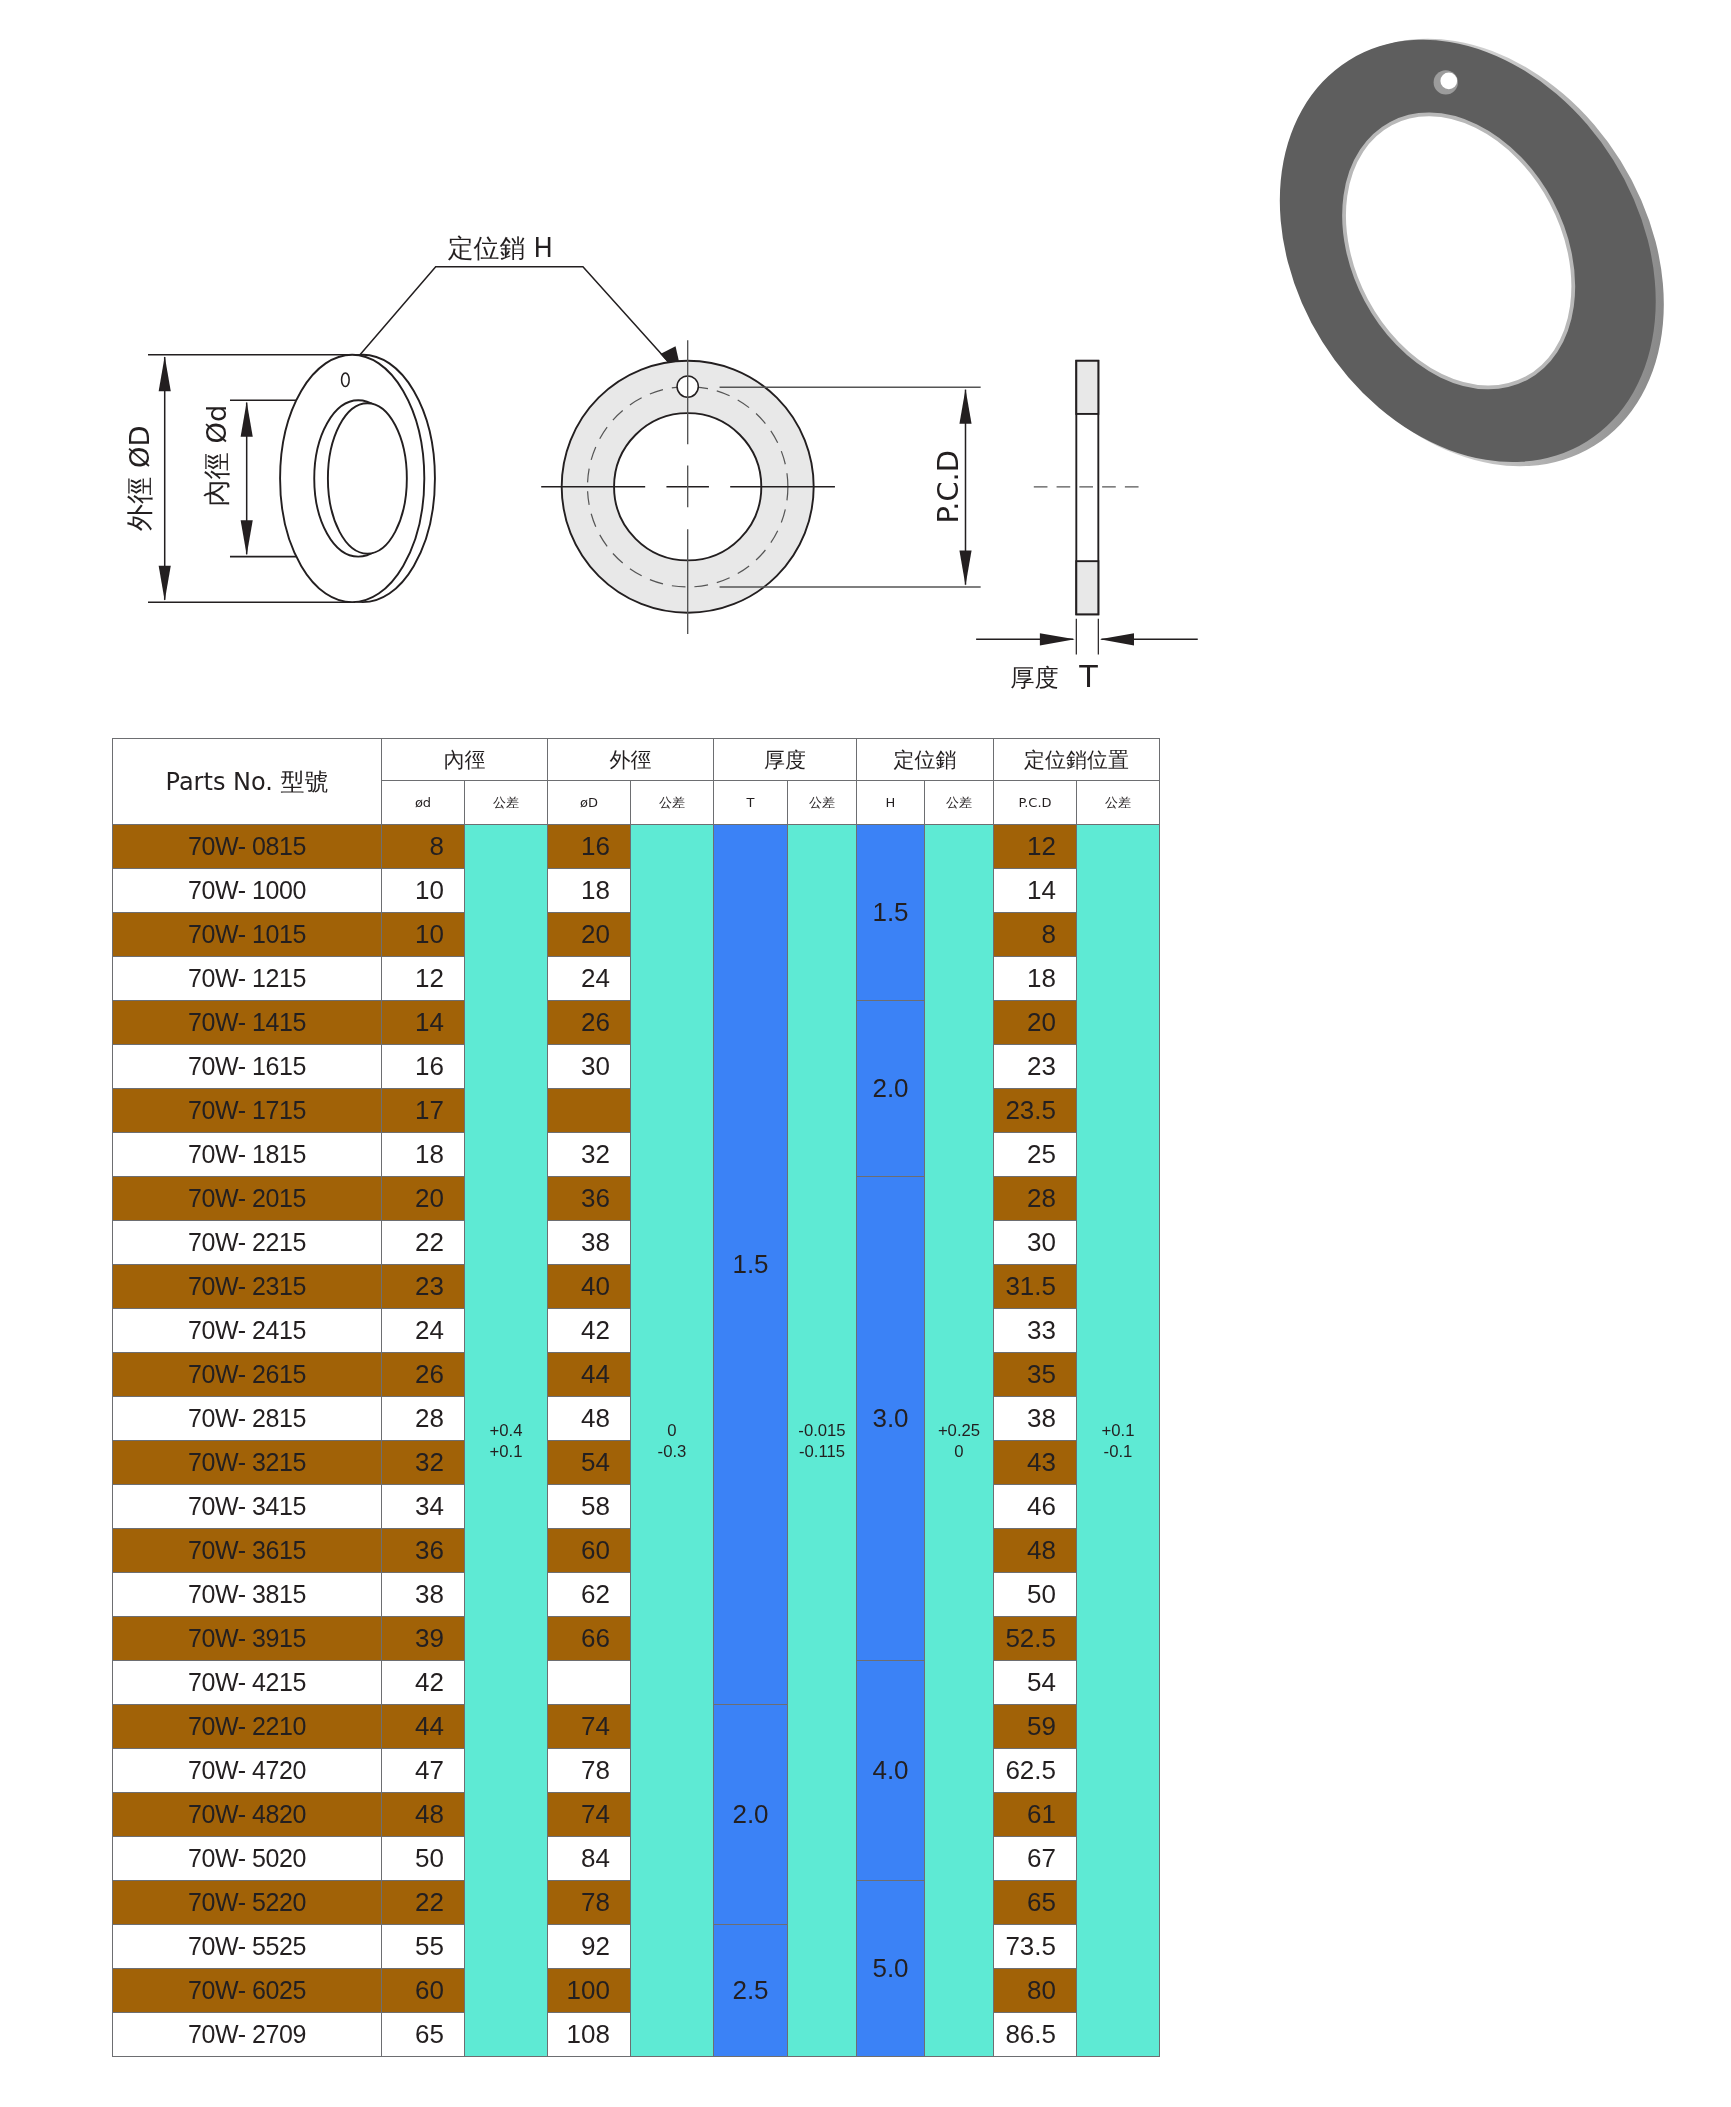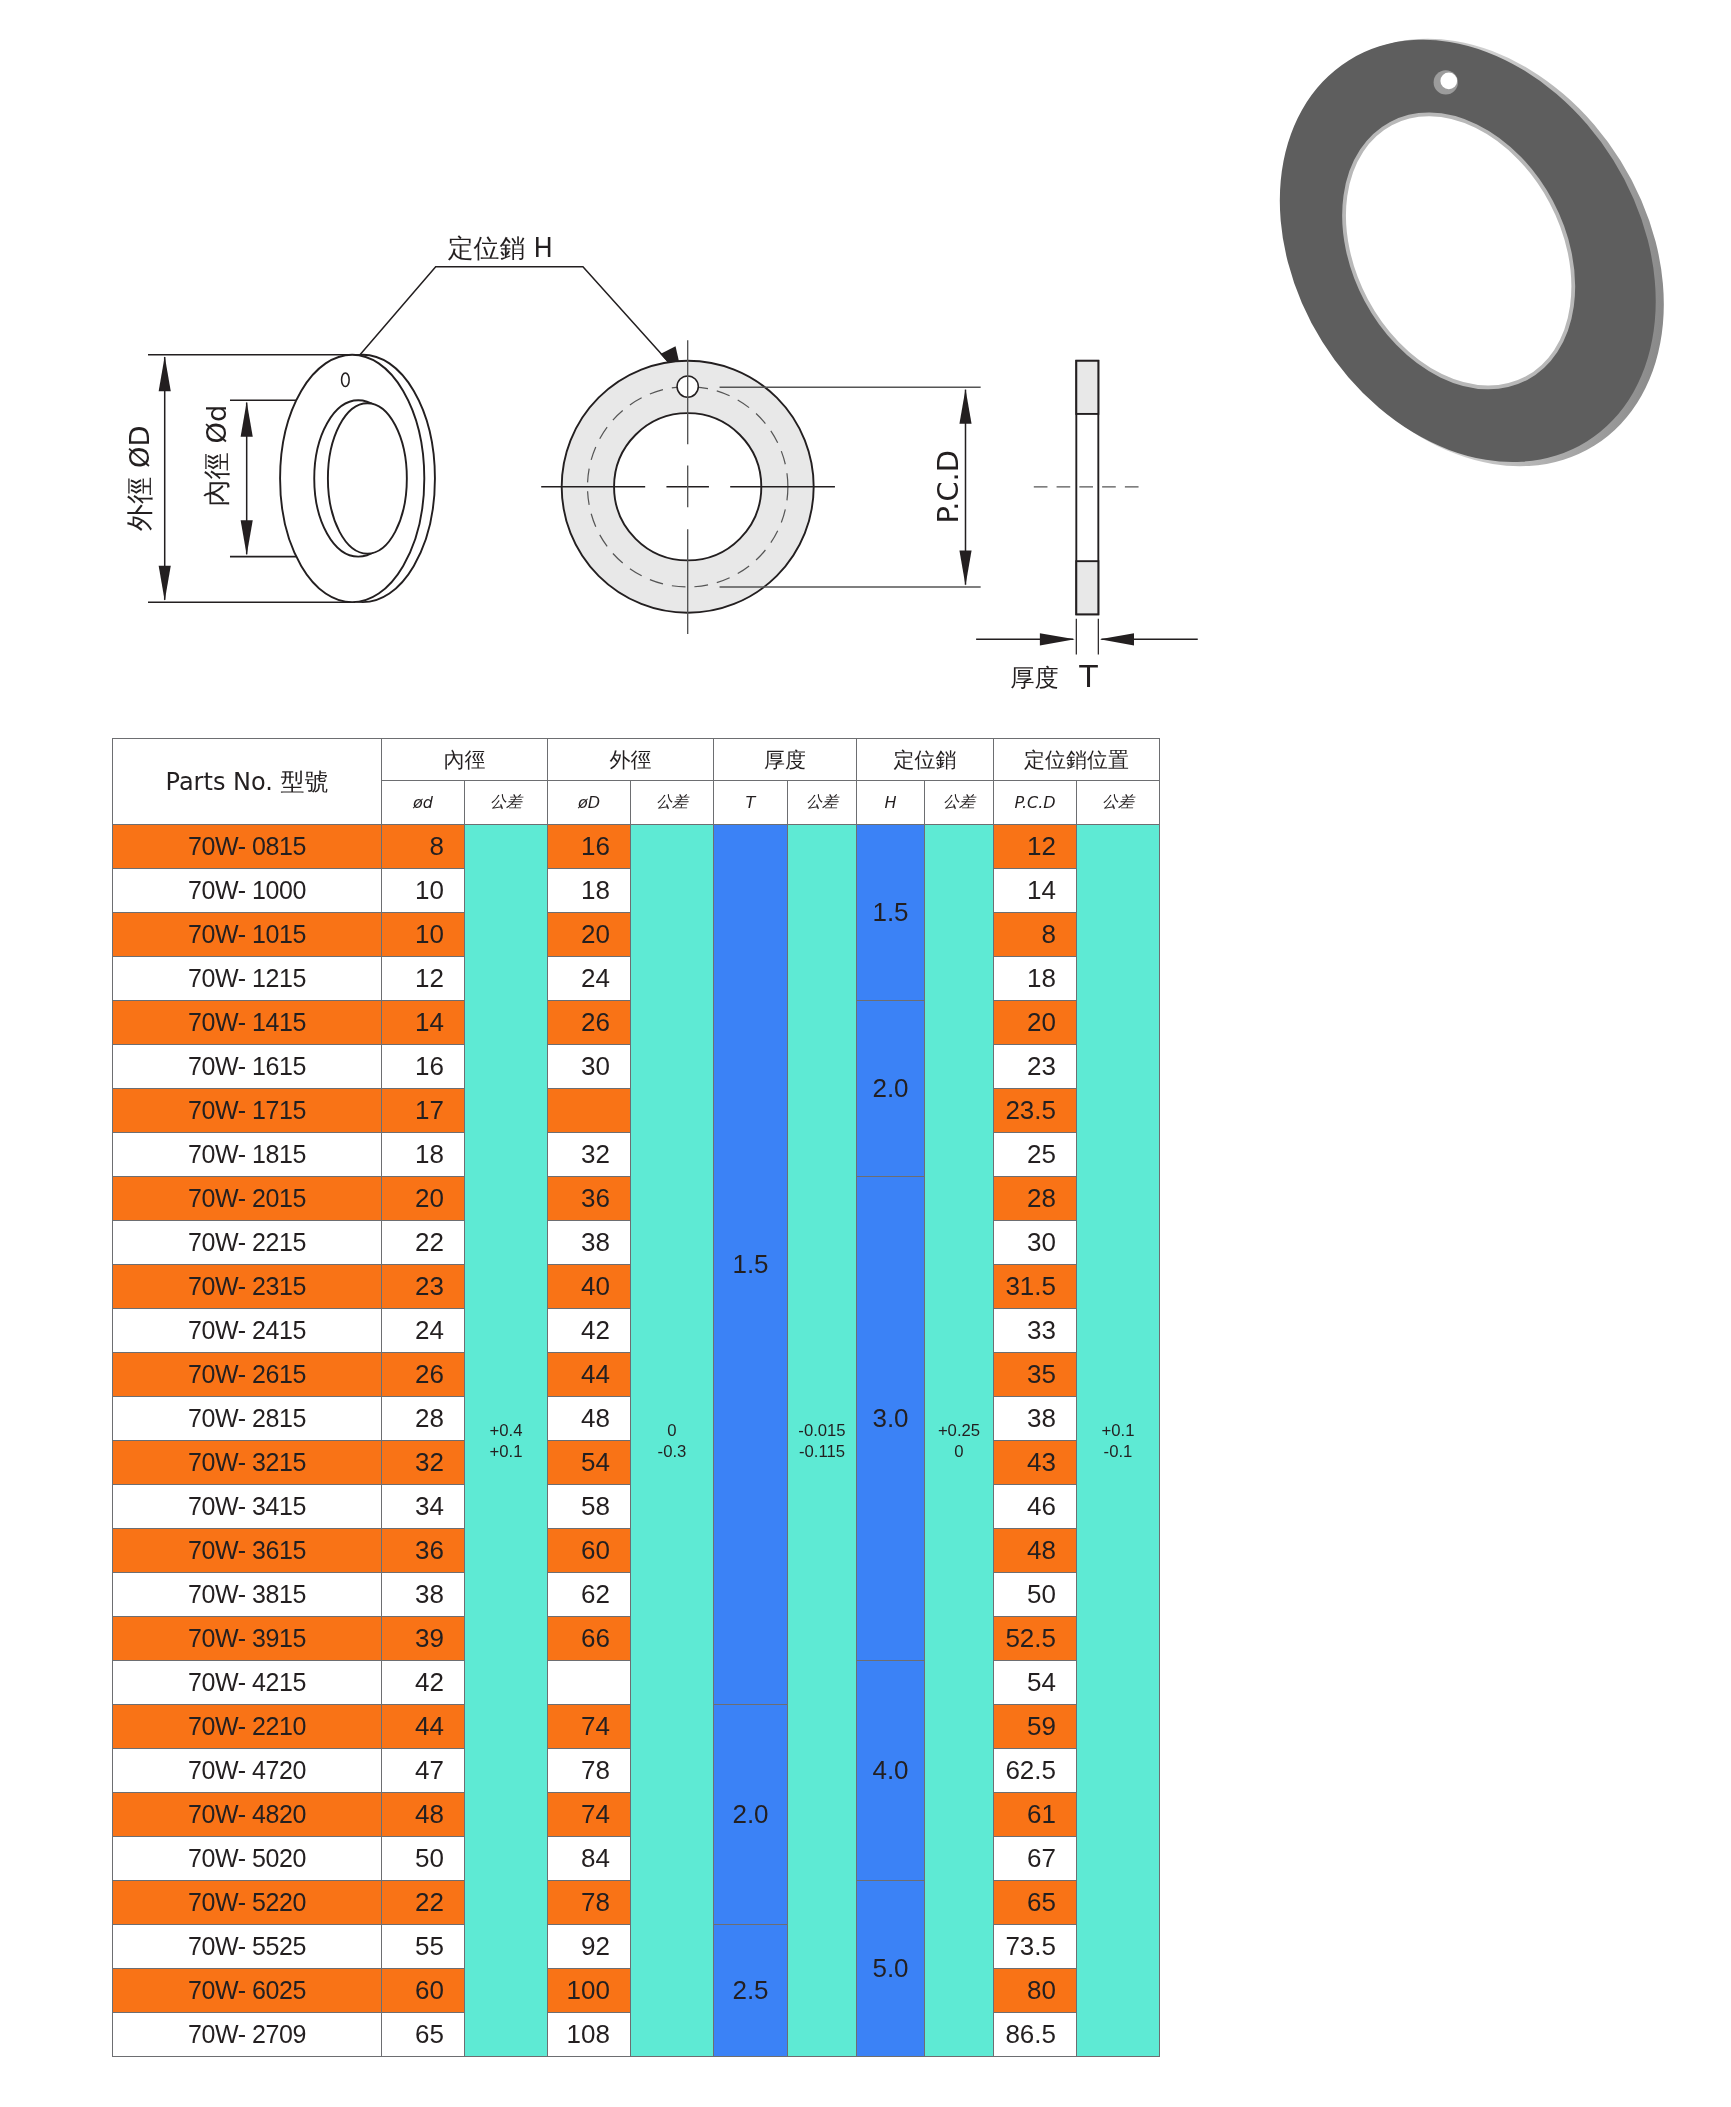--- a/index.html
+++ b/index.html
@@ -7,26 +7,26 @@
          font-family:"Liberation Sans", "DejaVu Sans", sans-serif; color:#231f20; }
   #drawing { position:absolute; left:0; top:0; width:1260px; height:714px; }
   #product-photo { position:absolute; left:1275px; top:23px; width:425px; height:471px; }
   .lbl { font-family:"DejaVu Sans", sans-serif; fill:#231f20; }
   #spec-table { position:absolute; left:112px; top:738px; border-collapse:collapse;
                 table-layout:fixed; font-family:"Liberation Sans", sans-serif; }
   #spec-table th, #spec-table td { border:1.5px solid #6d6e71; padding:0; text-align:center;
                 vertical-align:middle; color:#231f20; font-weight:normal; }
   #spec-table th { font-family:"DejaVu Sans", sans-serif; background:#ffffff; }
   .h1 th { height:41px; font-size:21px; }
-  .h2 th { height:43px; font-size:16px;font-style:italic; }
+  .h2 th { height:43px; font-size:13px; }
   .parts-head { font-size:24px !important; }
   #spec-table tbody td { height:43px; font-size:26px; }
   td.part { font-size:25px !important; letter-spacing:-0.4px; }
   td.num { text-align:right !important; padding-right:20px !important; }
-  tr.shade td.rs { background:#f97316; }
+  tr.shade td.rs { background:#a16207; }
   td.merge { background:#3b82f6; }
   td.tol { background:#5eead4; font-size:16.7px !important; line-height:21px; }
   .tol-line { display:block; }
 </style>
 </head>
 <body>
 
 <svg id="drawing" viewBox="0 0 1660 940" xmlns="http://www.w3.org/2000/svg">
   <defs>
     <marker id="arr" viewBox="0 0 10 10" refX="10" refY="5" markerWidth="10" markerHeight="10" markerUnits="userSpaceOnUse" orient="auto-start-reverse">

